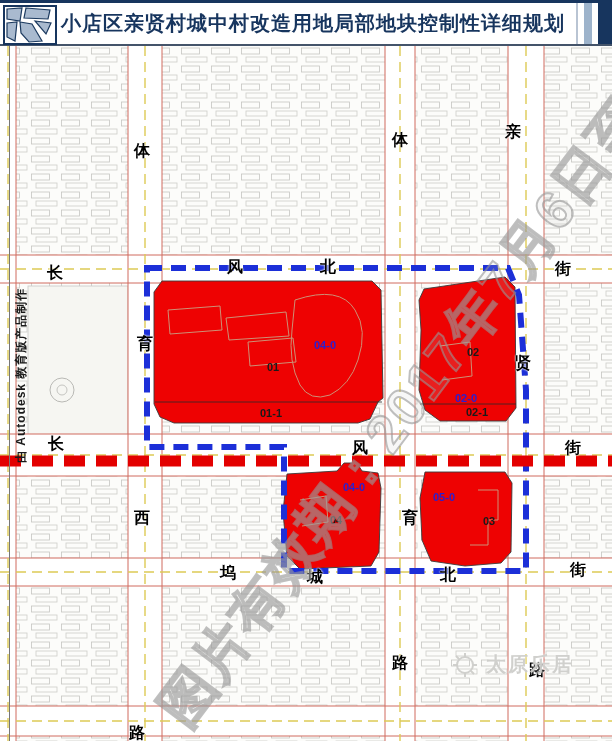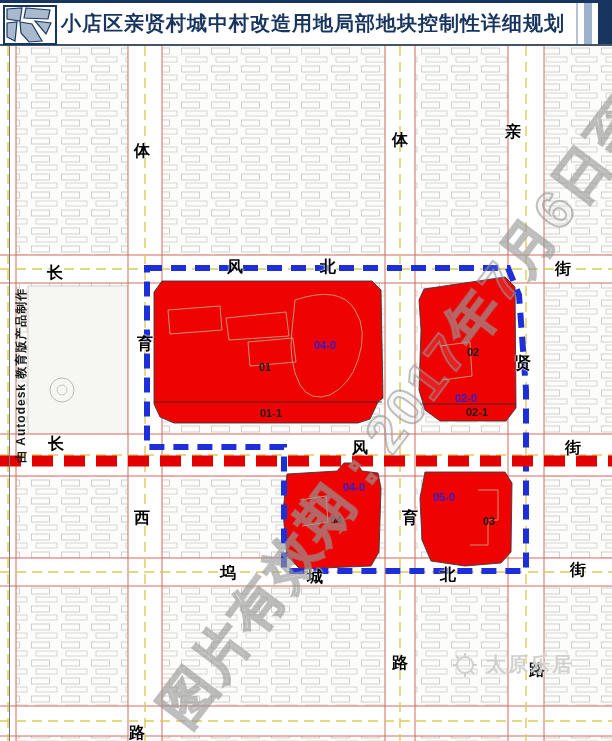--- a/index.html
+++ b/index.html
@@ -181,21 +181,21 @@
         <span class="street-ch" style="left: 142px; top: 472px;">西</span>
         <span class="street-ch" style="left: 410px; top: 472px;">育</span>
         <span class="street-ch" style="left: 228px; top: 527px;">坞</span>
         <span class="street-ch" style="left: 315px; top: 531px;">城</span>
         <span class="street-ch" style="left: 448px; top: 529px;">北</span>
         <span class="street-ch" style="left: 578px; top: 524px;">街</span>
         <span class="street-ch" style="left: 400px; top: 617px;">路</span>
         <span class="street-ch" style="left: 537px; top: 624px;">路</span>
         <span class="street-ch" style="left: 137px; top: 687px;">路</span>
         <span class="plot-lb blue" style="left: 325px; top: 299px;">04-0</span>
-        <span class="plot-lb black" style="left: 265px; top: 321px;">01</span>
+        <span class="plot-lb black" style="left: 273px; top: 321px;">01</span>
         <span class="plot-lb black" style="left: 271px; top: 367px;">01-1</span>
         <span class="plot-lb black" style="left: 473px; top: 306px;">02</span>
         <span class="plot-lb blue" style="left: 450px; top: 352px; margin-left: 16px;">02-0</span>
         <span class="plot-lb black" style="left: 477px; top: 366px;">02-1</span>
         <span class="plot-lb blue" style="left: 354px; top: 441px;">04-0</span>
         <span class="plot-lb black" style="left: 336px; top: 474px;">04</span>
         <span class="plot-lb blue" style="left: 444px; top: 451px;">05-0</span>
         <span class="plot-lb black" style="left: 473px; top: 475px; padding-left: 32px;">03</span>
       </div>
   </div>

